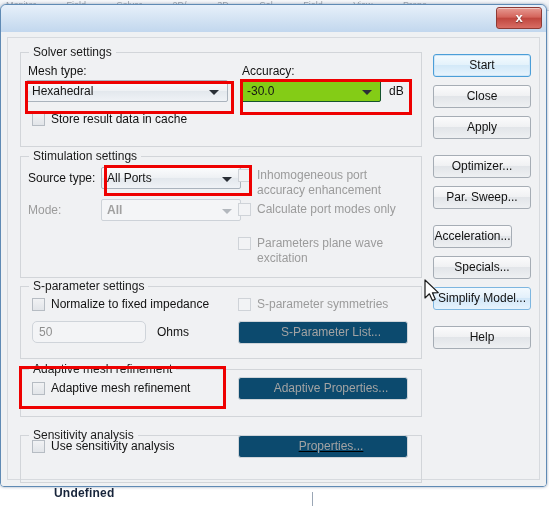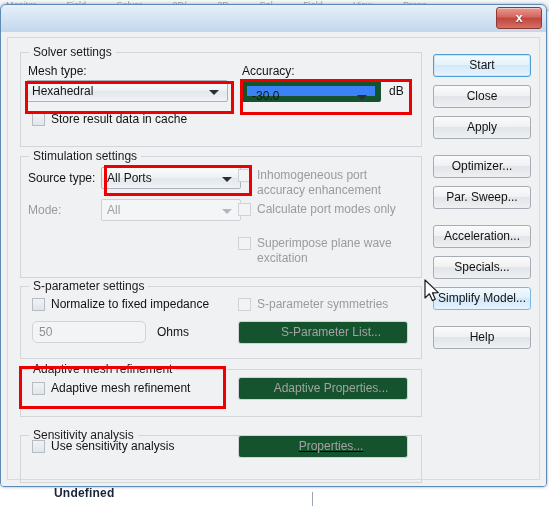--- a/index.html
+++ b/index.html
@@ -172,27 +172,28 @@
   }
   .combo .arrow {
     position: absolute;
     right: 8px; top: 9px;
     width: 0; height: 0;
     border-left: 5px solid transparent;
     border-right: 5px solid transparent;
     border-top: 5px solid #2a2f36;
   }
   .combo.white {
-    background: #3b82f6;
-    border: 6px solid #14532d;
+    background: #84cc16;
+    border: 1px solid #14532d;
   }
   .combo.dis {
     background: #f4f5f7;
     border: 1px solid #cdd2d8;
     cursor: default;
+    font-weight: bold;
   }
   .combo.dis .val { color: #a0a0a0; }
   .combo.dis .arrow { border-top-color: #b3b8be; }
 
   
   .textfield {
     position: absolute;
     height: 22px;
     background: #f3f4f6;
     border: 1px solid #cfd4da;
@@ -256,21 +257,21 @@
     border: 1px solid #4b9ed8;
     box-shadow: 0 0 0 1px #cfe6f7 inset;
     background: linear-gradient(#f4fbff 0%, #e4f2fb 47%, #d3e9f8 50%, #e8f4fd 100%);
   }
   .btn.hover {
     border: 1px solid #7db6e0;
     background: linear-gradient(#f2f9fe 0%, #e3f0fb 47%, #d2e7f8 50%, #e6f3fd 100%);
   }
   .btn.wide-dis {
     border: 1px solid #cfd4d9;
-    background: #14532d;
+    background: #0c4a6e;
     padding-left: 16px;
   }
   .btn.wide-dis span { color: #a3a3a3; }
 
   
   .redbox {
     position: absolute;
     border: 3px solid #ee0000;
     box-sizing: border-box;
     z-index: 40;
@@ -359,21 +360,21 @@
         <div class="arrow"></div>
       </div>
 
       <div class="cbrow dis" style="left:230px; top:164px;">
         <div class="cbbox"></div>
         <div class="cbtext">Calculate port modes only</div>
       </div>
 
       <div class="cbrow dis" style="left:230px; top:198px;">
         <div class="cbbox"></div>
-        <div class="cbtext wrap">Superimpose plane wave excitation</div>
+        <div class="cbtext wrap">Parameters plane wave excitation</div>
       </div>
 
       <div class="group" style="left:12px; top:248px; width:402px; height:73px;">
         <div class="group-title">S-parameter settings</div>
       </div>
 
       <div class="cbrow" style="left:24px; top:259px;">
         <div class="cbbox"></div>
         <div class="cbtext">Normalize to fixed impedance</div>
       </div>
@@ -428,21 +429,21 @@
         <span>Apply</span>
       </div>
 
       <div class="btn" style="left:425px; top:117px; width:98px;">
         <span>Optimizer...</span>
       </div>
       <div class="btn" style="left:425px; top:148px; width:98px;">
         <span>Par. Sweep...</span>
       </div>
 
-      <div class="btn" style="left:425px; top:187px; width:98px;">
+      <div class="btn" style="left:425px; top:187px; width:79px;">
         <span>Acceleration...</span>
       </div>
       <div class="btn hover" style="left:425px; top:249px; width:98px;">
         <span>Simplify Model...</span>
       </div>
       <div class="btn" style="left:425px; top:218px; width:98px;">
         <span>Specials...</span>
       </div>
 
       <div class="btn" style="left:425px; top:288px; width:98px;">

